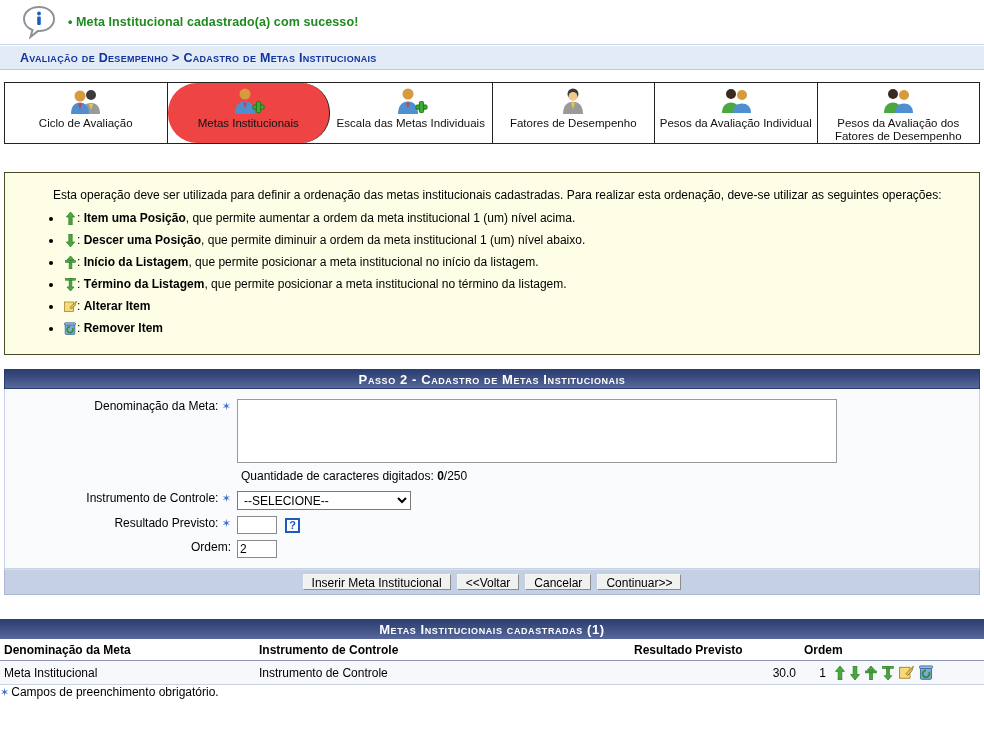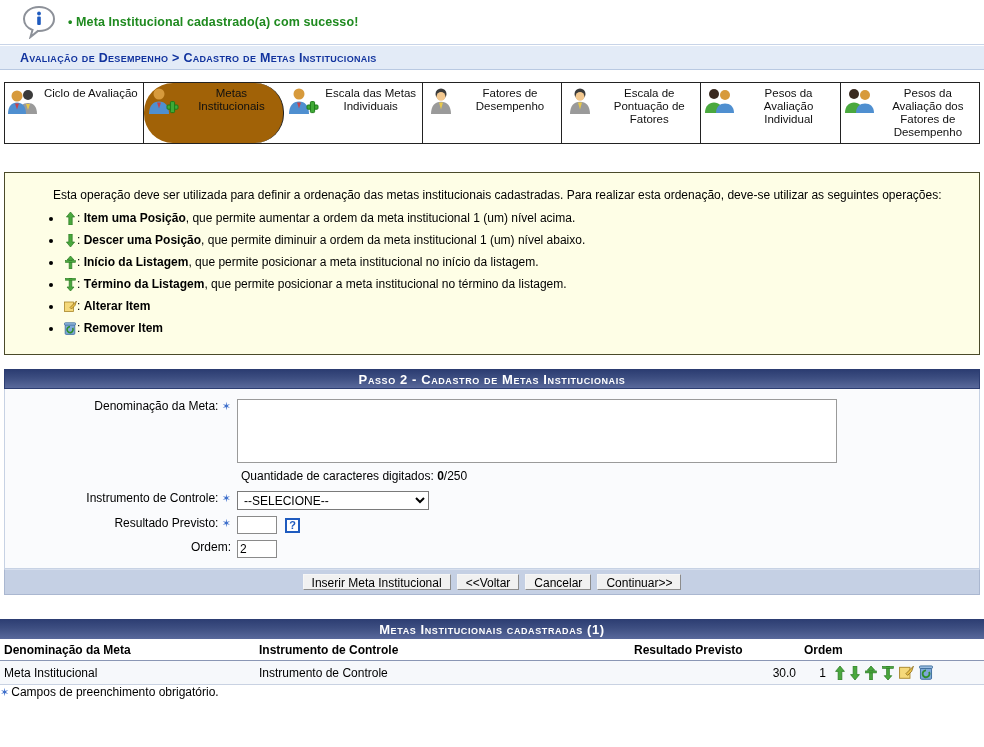--- a/index.html
+++ b/index.html
@@ -60,28 +60,30 @@
     margin: 12px 4px 0 4px;
     display: flex;
     border: 1px solid #222222;
     background: #ffffff;
     height: 62px;
   }
   .tab {
     flex: 1 1 0;
     border-right: 1px solid #222222;
     display: flex;
+    flex-direction: column;
+    align-items: center;
     justify-content: flex-start;
     padding-top: 3px;
     background: #ffffff;
     cursor: pointer;
     overflow: hidden;
   }
   .tab:last-child { border-right: none; }
-  .tab.active { background: #a16207; border-radius: 29px; }
+  .tab.active { background: #ef4444; border-radius: 29px; }
   .tab-icon { height: 30px; display: flex; align-items: center; justify-content: center; }
   .tab-label {
     font-size: 11.5px;
     line-height: 13px;
     text-align: center;
     color: #101010;
     padding: 1px 3px 0 3px;
   }
 
   
@@ -143,21 +145,21 @@
     padding: 2px;
     resize: none;
   }
   .charcount {
     margin: 6px 0 8px 236px;
     font-size: 12px;
   }
   .charcount b { font-weight: bold; }
 
   select.instr {
-    width: 192px; height: 19px;
+    width: 174px; height: 19px;
     font-family: "Liberation Sans", sans-serif;
     font-size: 12px;
     border: 1px solid #7a7a7a;
     background: #ffffff;
     padding: 0 2px;
   }
   input.small-num {
     width: 40px; height: 18px;
     border: 1px solid #8a8a8a;
     background: #ffffff;
@@ -306,31 +308,20 @@
       <svg width="36" height="28" viewBox="0 0 36 28">
         <circle cx="18" cy="7" r="5.5" fill="#3a3a3a"></circle>
         <circle cx="18" cy="9.3" r="4.4" fill="#f3c88f"></circle>
         <path d="M8 27 C8 19 12 14.8 18 14.8 C24 14.8 28 19 28 27 Z" fill="#9a9a9a"></path>
         <path d="M16 15.5 l2 7 l2 -7 z" fill="#e8c84a"></path>
       </svg>
     </span>
     <span class="tab-label">Fatores de Desempenho</span>
   </div>
 
-  <div class="tab">
-    <span class="tab-icon">
-      <svg width="36" height="28" viewBox="0 0 36 28">
-        <circle cx="18" cy="7" r="5.5" fill="#3a3a3a"></circle>
-        <circle cx="18" cy="9.3" r="4.4" fill="#f3c88f"></circle>
-        <path d="M8 27 C8 19 12 14.8 18 14.8 C24 14.8 28 19 28 27 Z" fill="#9a9a9a"></path>
-        <path d="M16 15.5 l2 7 l2 -7 z" fill="#e8c84a"></path>
-      </svg>
-    </span>
-    <span class="tab-label">Escala de Pontuação de Fatores</span>
-  </div>
 
   <div class="tab">
     <span class="tab-icon">
       <svg width="36" height="28" viewBox="0 0 36 28">
         <circle cx="13" cy="7" r="5" fill="#3a2a20"></circle>
         <path d="M4 26 C4 19 8 15.5 13 15.5 C18 15.5 22 19 22 26 Z" fill="#4aa83e"></path>
         <circle cx="24" cy="8" r="5" fill="#d79a3c"></circle>
         <path d="M15 26 C15 19.5 19 16.5 24 16.5 C29 16.5 33 19.5 33 26 Z" fill="#4f8fd0"></path>
       </svg>
     </span>

